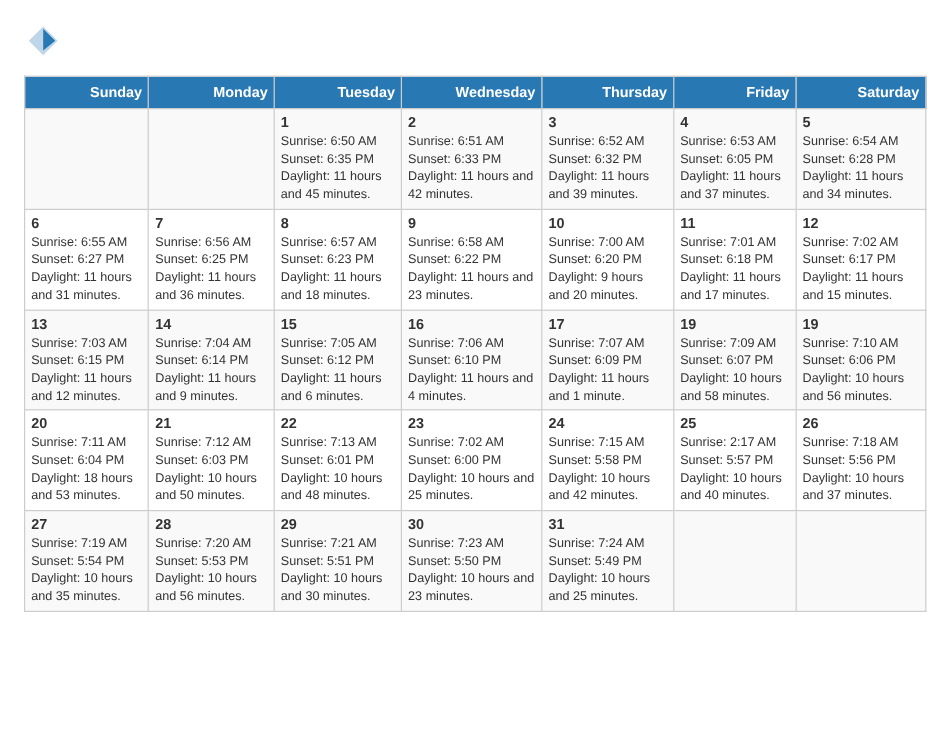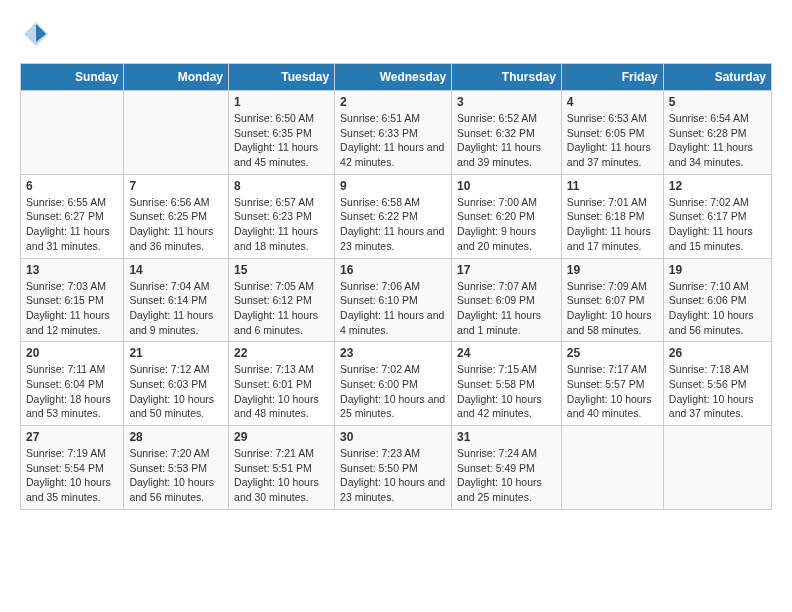--- a/index.html
+++ b/index.html
@@ -320,21 +320,21 @@
           <span class="day-num">24</span>
           <div class="day-detail">
             <span>Sunrise: 7:15 AM</span><br>
             <span>Sunset: 5:58 PM</span><br>
             <span>Daylight: 10 hours and 42 minutes.</span>
           </div>
         </td>
         <td>
           <span class="day-num">25</span>
           <div class="day-detail">
-            <span>Sunrise: 7:17 AM</span><br>
+            <span>Sunrise: 2:17 AM</span><br>
             <span>Sunset: 5:57 PM</span><br>
             <span>Daylight: 10 hours and 40 minutes.</span>
           </div>
         </td>
         <td>
           <span class="day-num">26</span>
           <div class="day-detail">
             <span>Sunrise: 7:18 AM</span><br>
             <span>Sunset: 5:56 PM</span><br>
             <span>Daylight: 10 hours and 37 minutes.</span>

